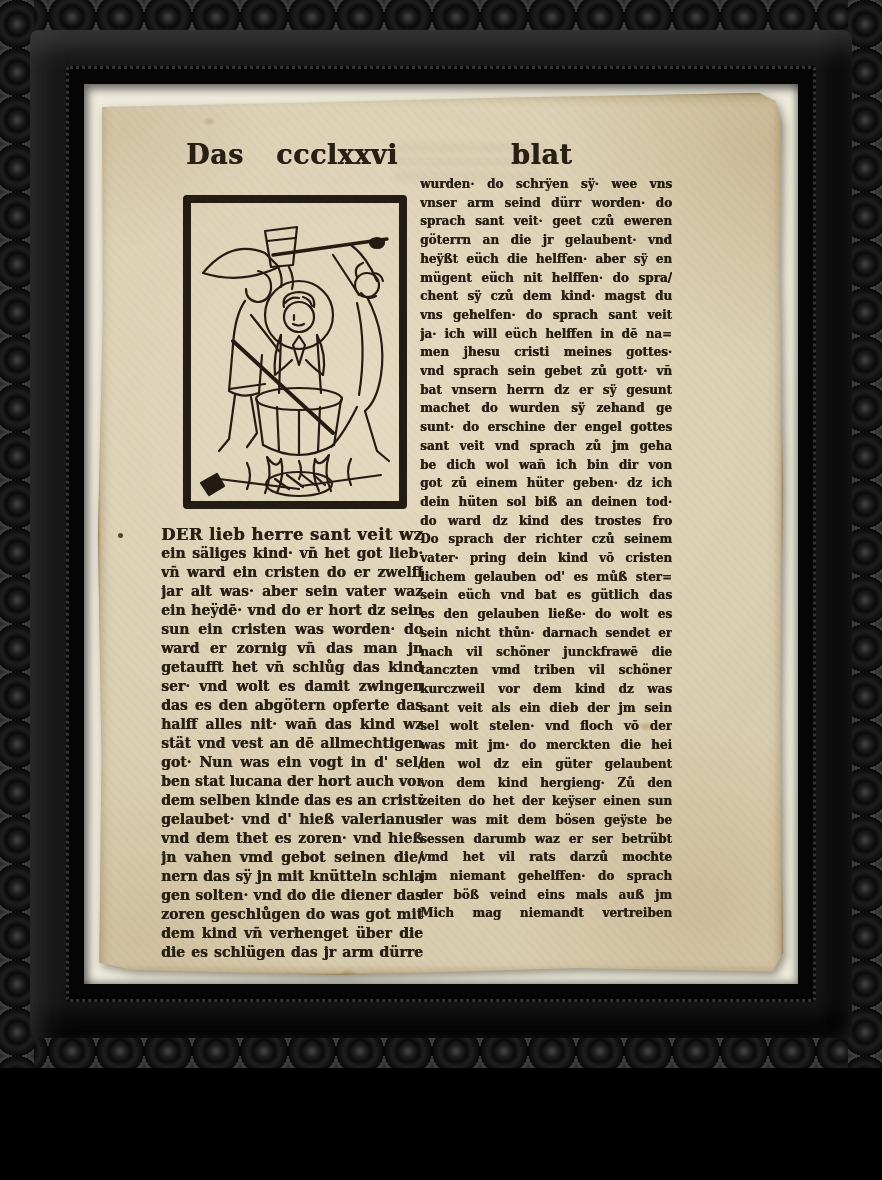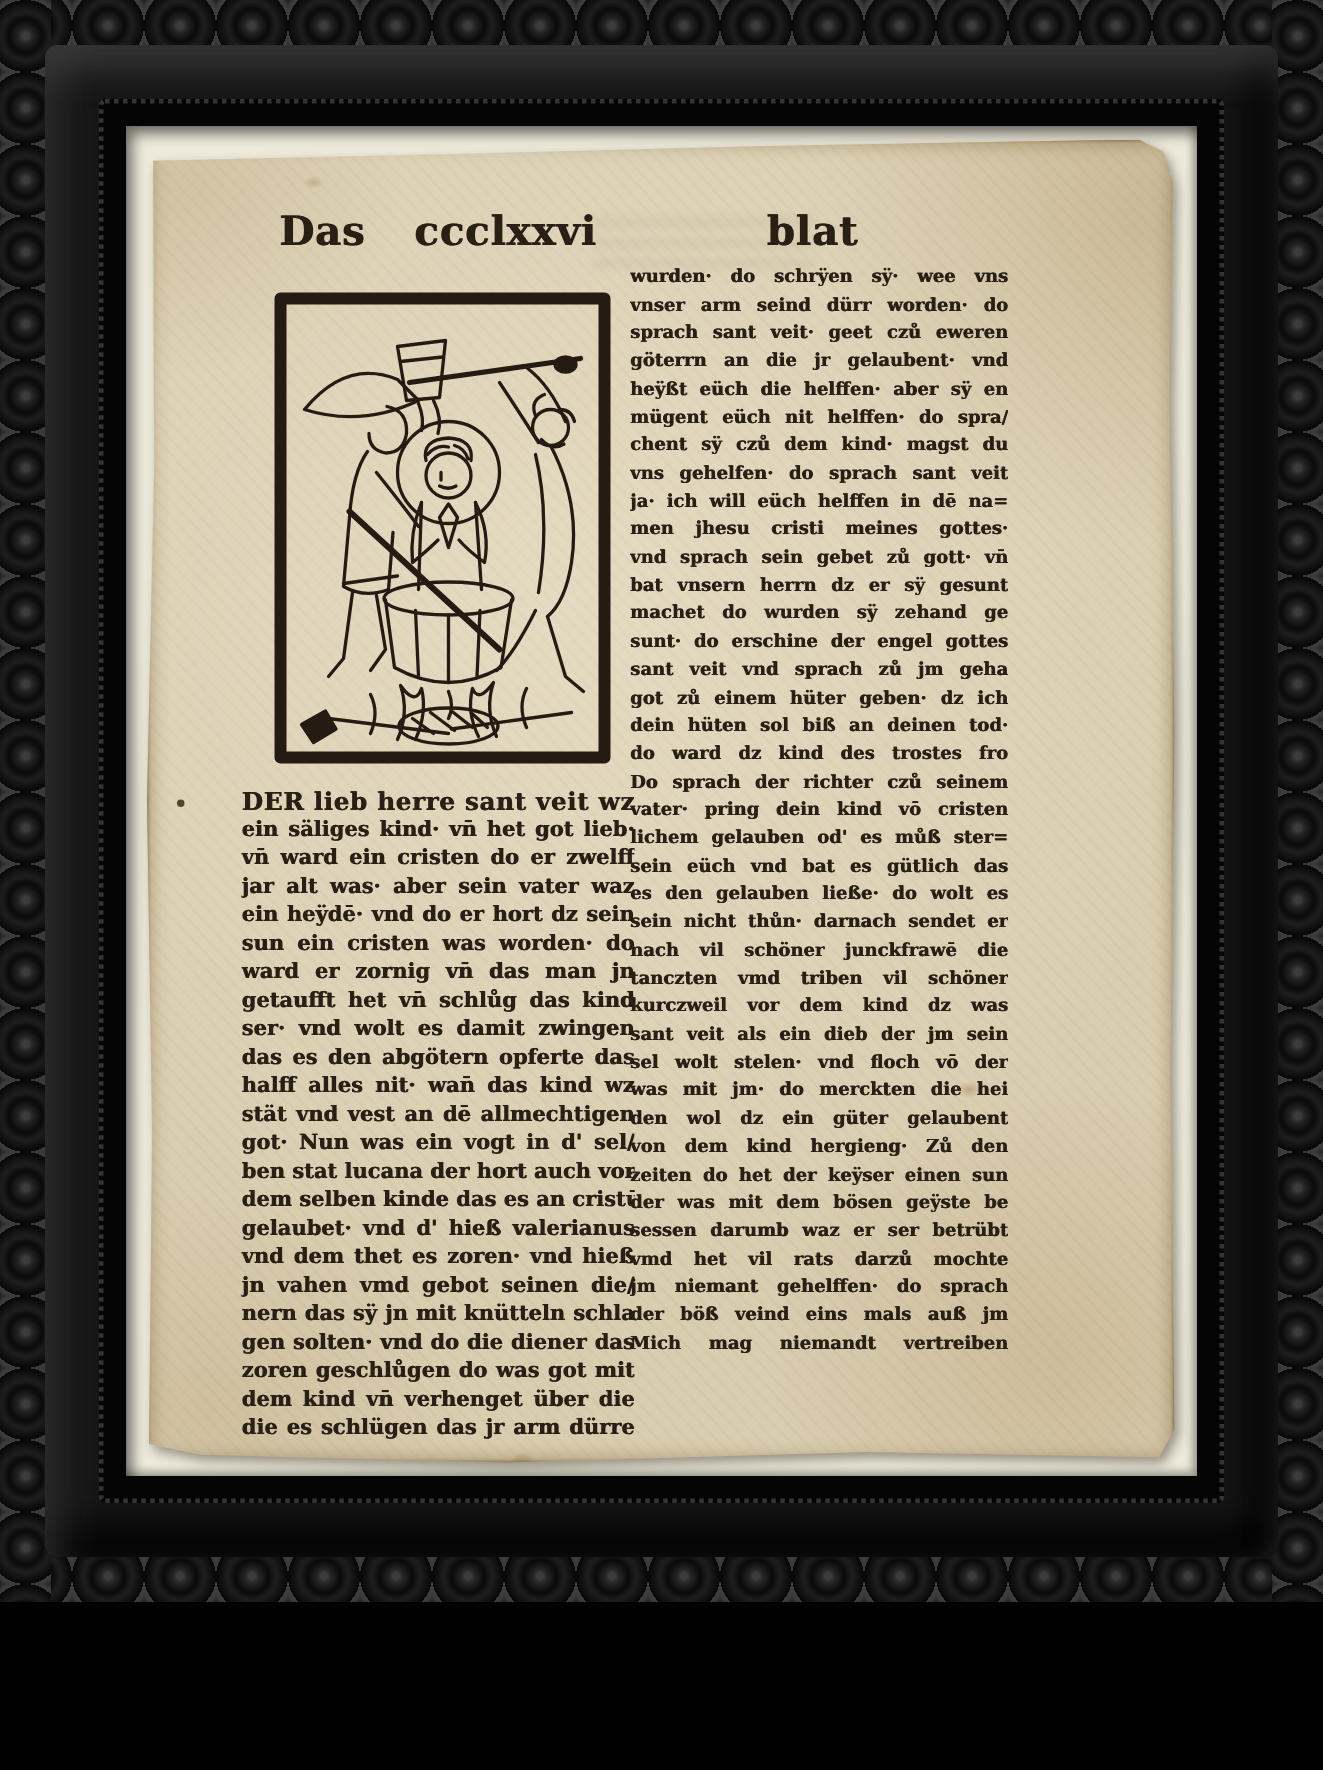--- a/index.html
+++ b/index.html
@@ -196,20 +196,21 @@
             <div class="tline">mügent eüch nit helffen· do spra/</div>
             <div class="tline">chent sÿ czů dem kind· magst du</div>
             <div class="tline">vns gehelfen· do sprach sant veit</div>
             <div class="tline">ja· ich will eüch helffen in dē na=</div>
             <div class="tline">men jhesu cristi meines gottes·</div>
             <div class="tline">vnd sprach sein gebet zů gott· vn̄</div>
             <div class="tline">bat vnsern herrn dz er sÿ gesunt</div>
             <div class="tline">machet do wurden sÿ zehand ge</div>
             <div class="tline">sunt· do erschine der engel gottes</div>
             <div class="tline">sant veit vnd sprach zů jm geha</div>
+            <div class="tline">be dich wol wan̄ ich bin dir von</div>
             <div class="tline">got zů einem hüter geben· dz ich</div>
             <div class="tline">dein hüten sol biß an deinen tod·</div>
             <div class="tline">do ward dz kind des trostes fro</div>
             <div class="tline">Do sprach der richter czů seinem</div>
             <div class="tline">vater· pring dein kind vō cristen</div>
             <div class="tline">lichem gelauben od' es můß ster=</div>
             <div class="tline">sein eüch vnd bat es gütlich das</div>
             <div class="tline">es den gelauben ließe· do wolt es</div>
             <div class="tline">sein nicht thůn· darnach sendet er</div>
             <div class="tline">nach vil schöner junckfrawē die</div>

